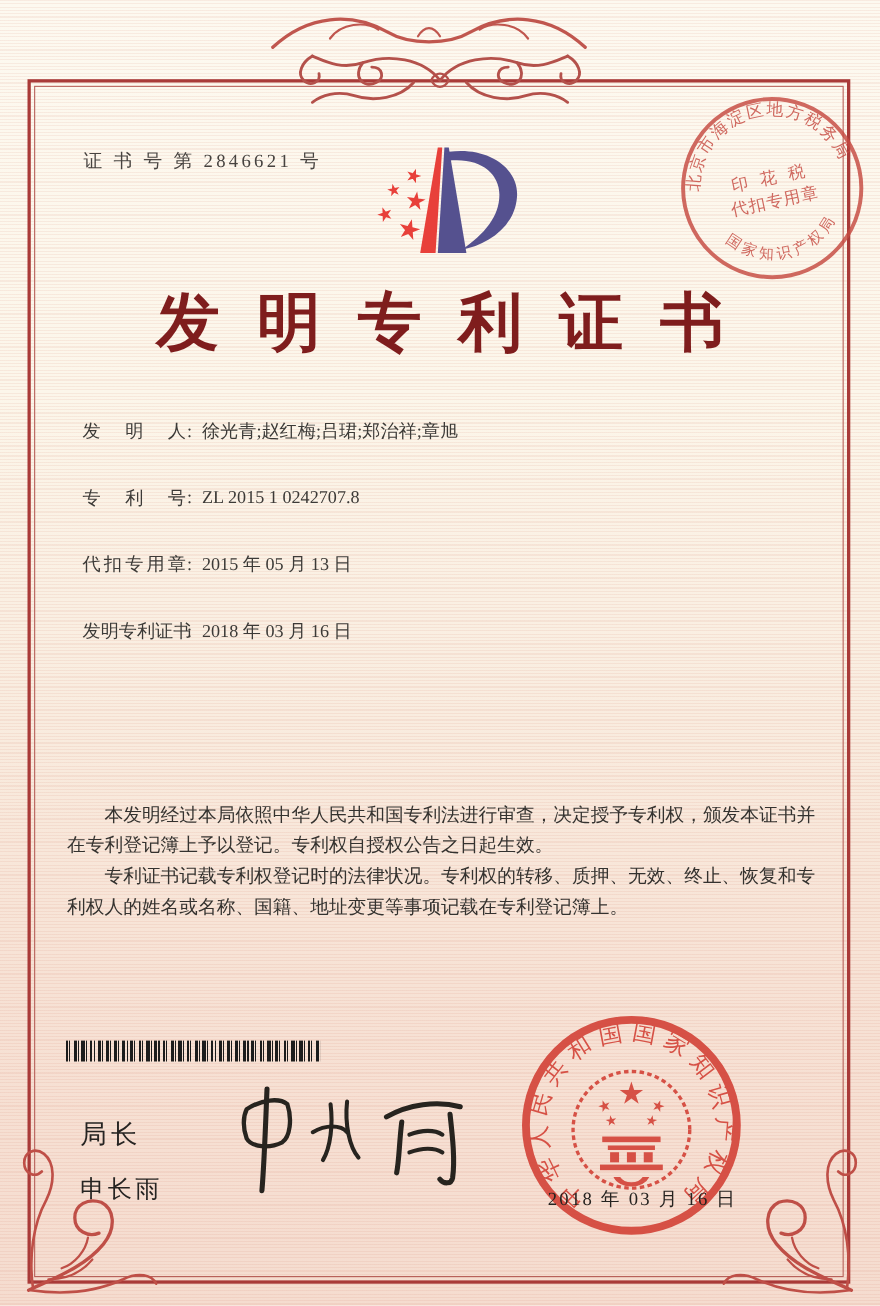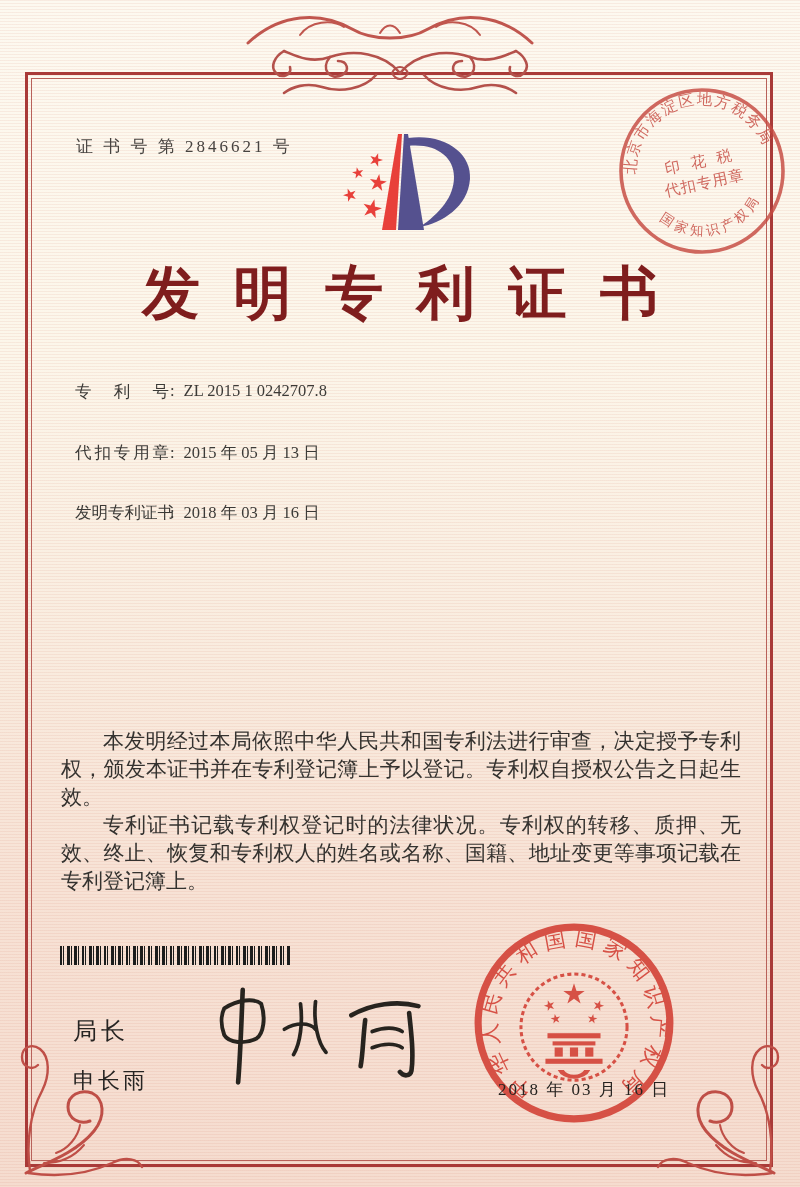--- a/index.html
+++ b/index.html
@@ -31,21 +31,21 @@
   }
   .fields{position:absolute;left:75px;top:366px;width:660px;}
   .field-row{height:60.5px;font-size:16.5px;color:#3c3a37;white-space:nowrap;}
   .field-label{
     display:inline-block;width:94px;text-align:justify;text-align-last:justify;
     vertical-align:top;
   }
   .field-colon{display:inline-block;margin:0 9px 0 1px;}
   .paragraphs{
     position:absolute;left:61px;top:712px;width:680px;
-    font-size:21px;line-height:28px;color:#34322f;text-align:justify;
+    font-size:17px;line-height:28px;color:#34322f;text-align:justify;
   }
   .paragraphs p{margin:0;text-indent:2em;}
   .barcode{
     position:absolute;left:60px;top:931px;width:231px;height:19px;
     background:repeating-linear-gradient(90deg,
       #1c1c1c 0 2px, transparent 2px 3px,
       #1c1c1c 3px 4px, transparent 4px 7px,
       #1c1c1c 7px 10px, transparent 10px 11px,
       #1c1c1c 11px 12px, transparent 12px 14px,
       #1c1c1c 14px 17px, transparent 17px 18px,
@@ -122,20 +122,23 @@
         <textPath href="#taxBottom" startOffset="50%" text-anchor="middle">国家知识产权局</textPath>
       </text>
       <text x="100" y="95" font-size="17" letter-spacing="4" text-anchor="middle">印 花 税</text>
       <text x="100" y="119" font-size="17" letter-spacing="1" text-anchor="middle">代扣专用章</text>
     </g>
   </svg>
 
   <div class="title">发明专利证书</div>
 
   <div class="fields">
+    <div class="field-row">
+      <span class="field-label">发明人</span><span class="field-colon">:</span><span>徐光青;赵红梅;吕珺;郑治祥;章旭</span>
+    </div>
     <div class="field-row">
       <span class="field-label">专利号</span><span class="field-colon">:</span><span>ZL 2015 1 0242707.8</span>
     </div>
     <div class="field-row">
       <span class="field-label">代扣专用章</span><span class="field-colon">:</span><span>2015 年 05 月 13 日</span>
     </div>
     <div class="field-row">
       <span class="field-label">发明专利证书</span><span class="field-colon">:</span><span>2018 年 03 月 16 日</span>
     </div>
   </div>

